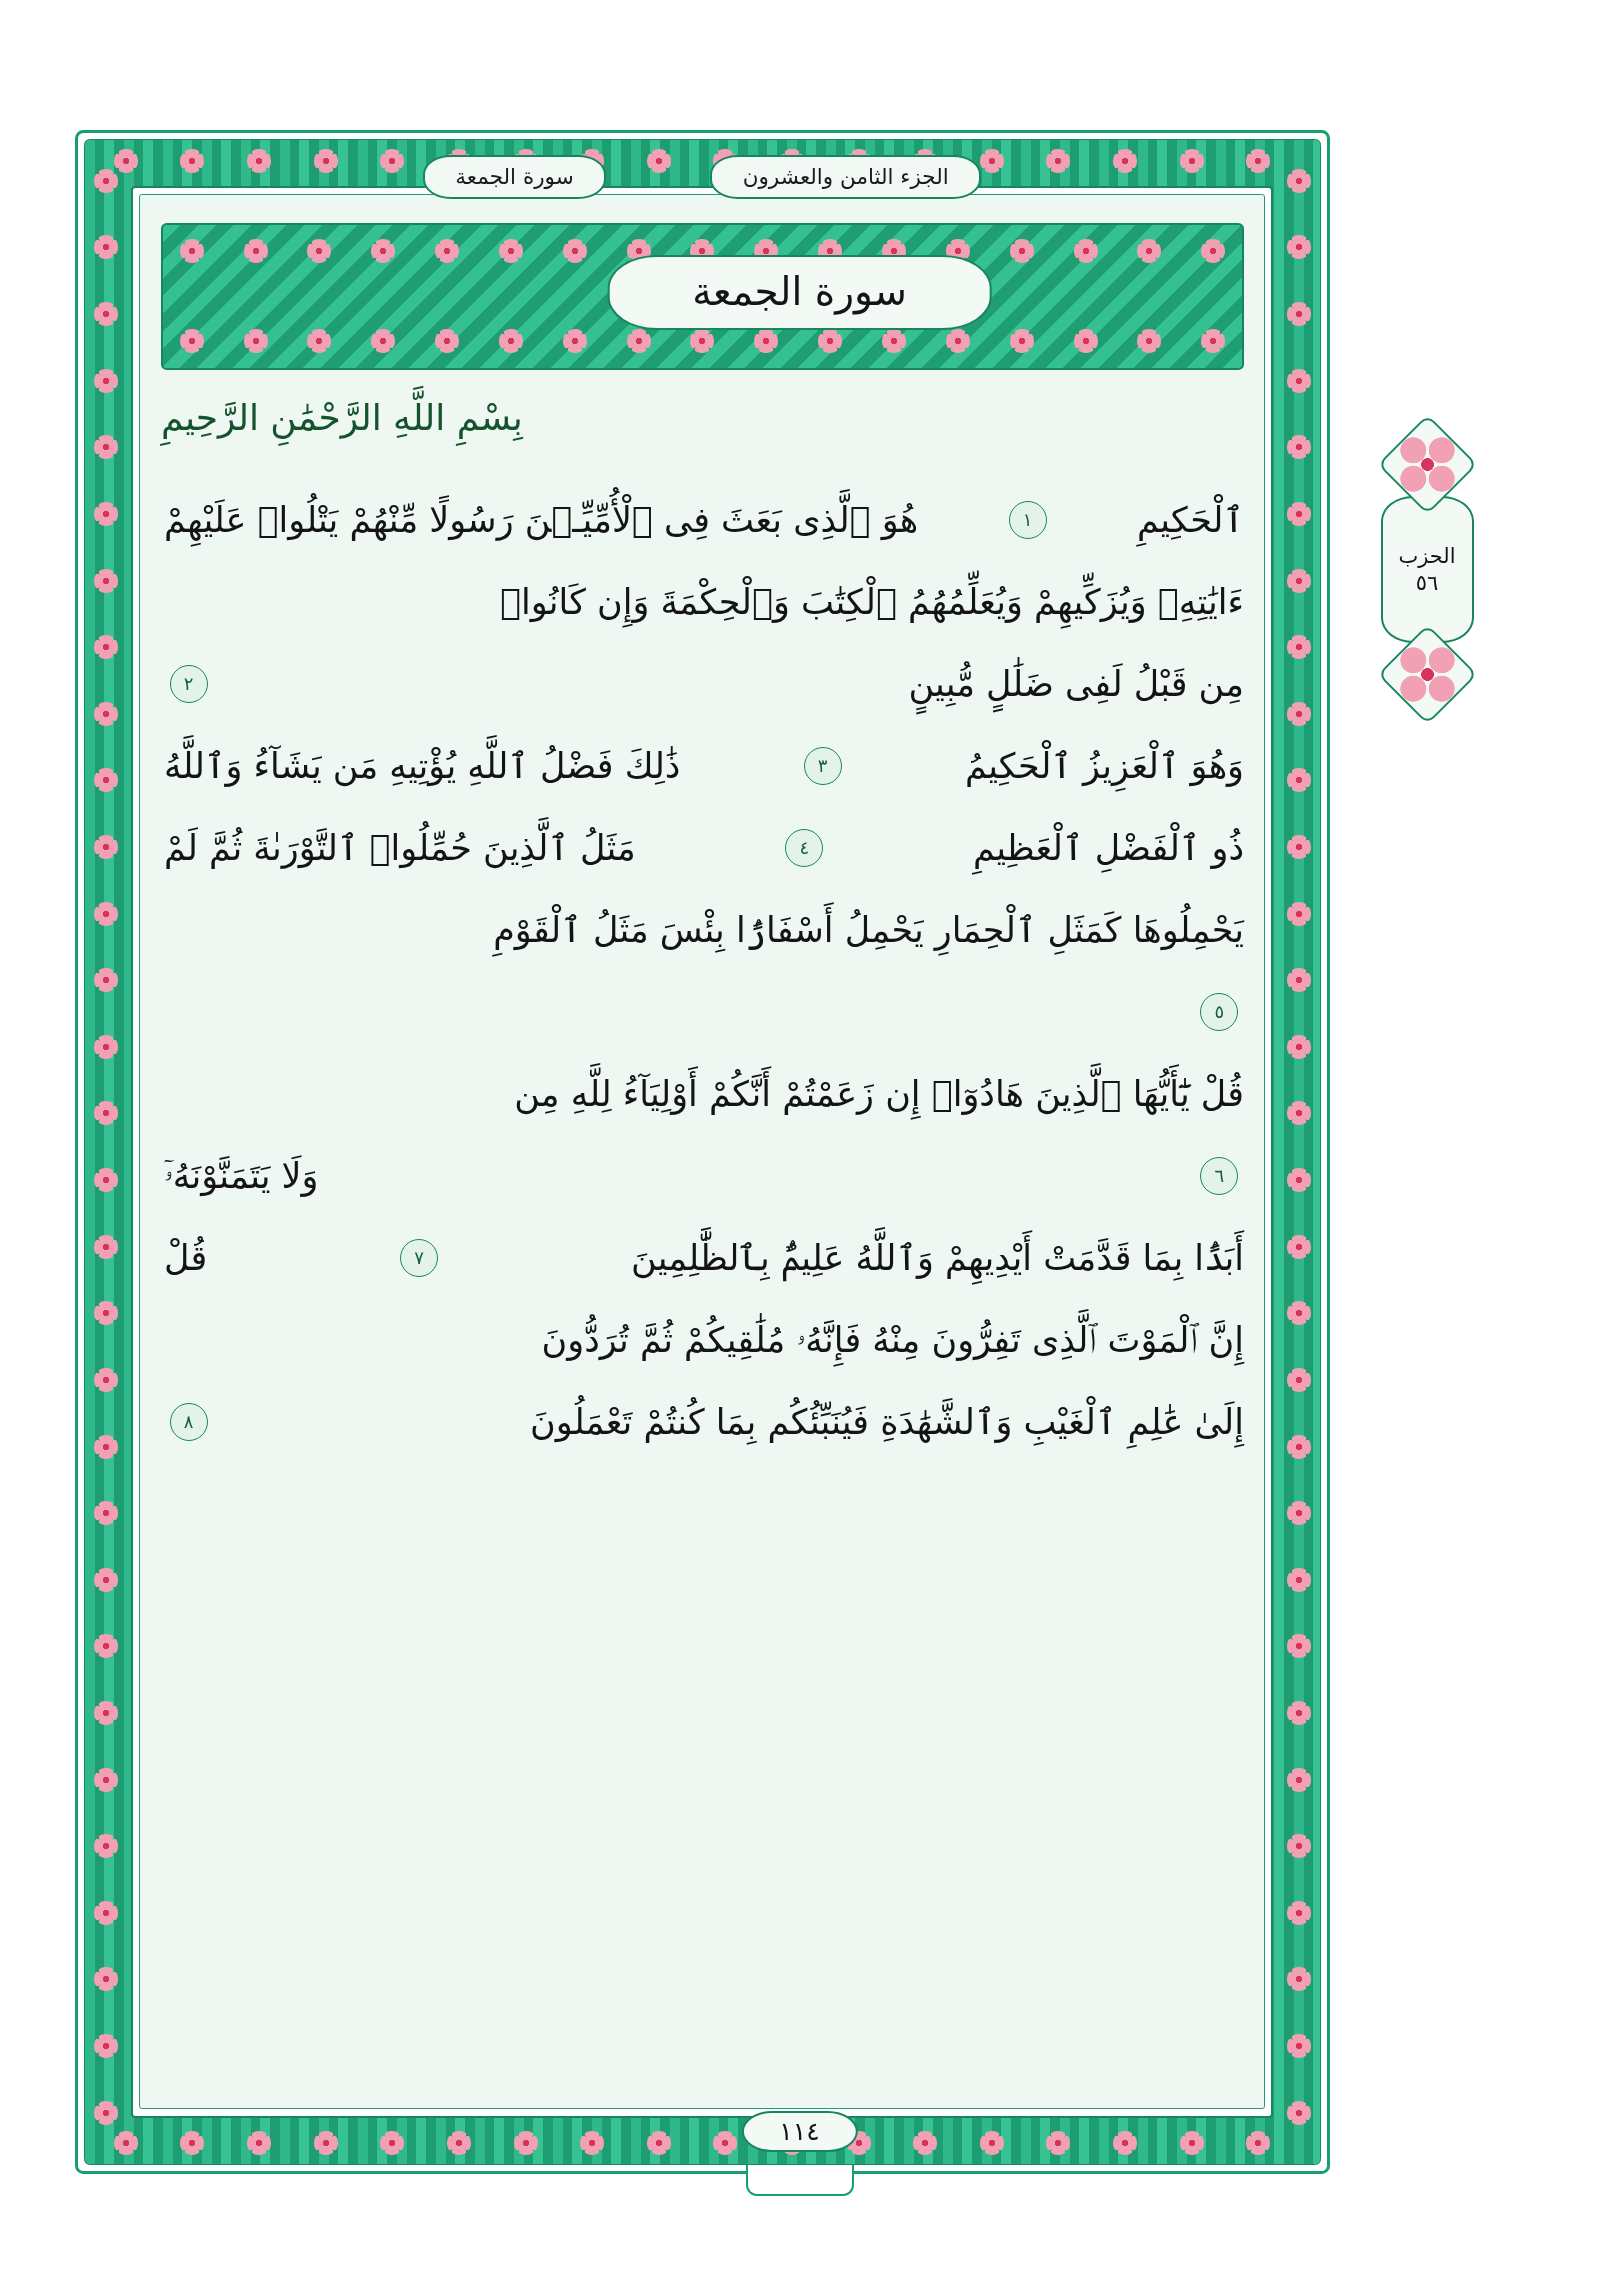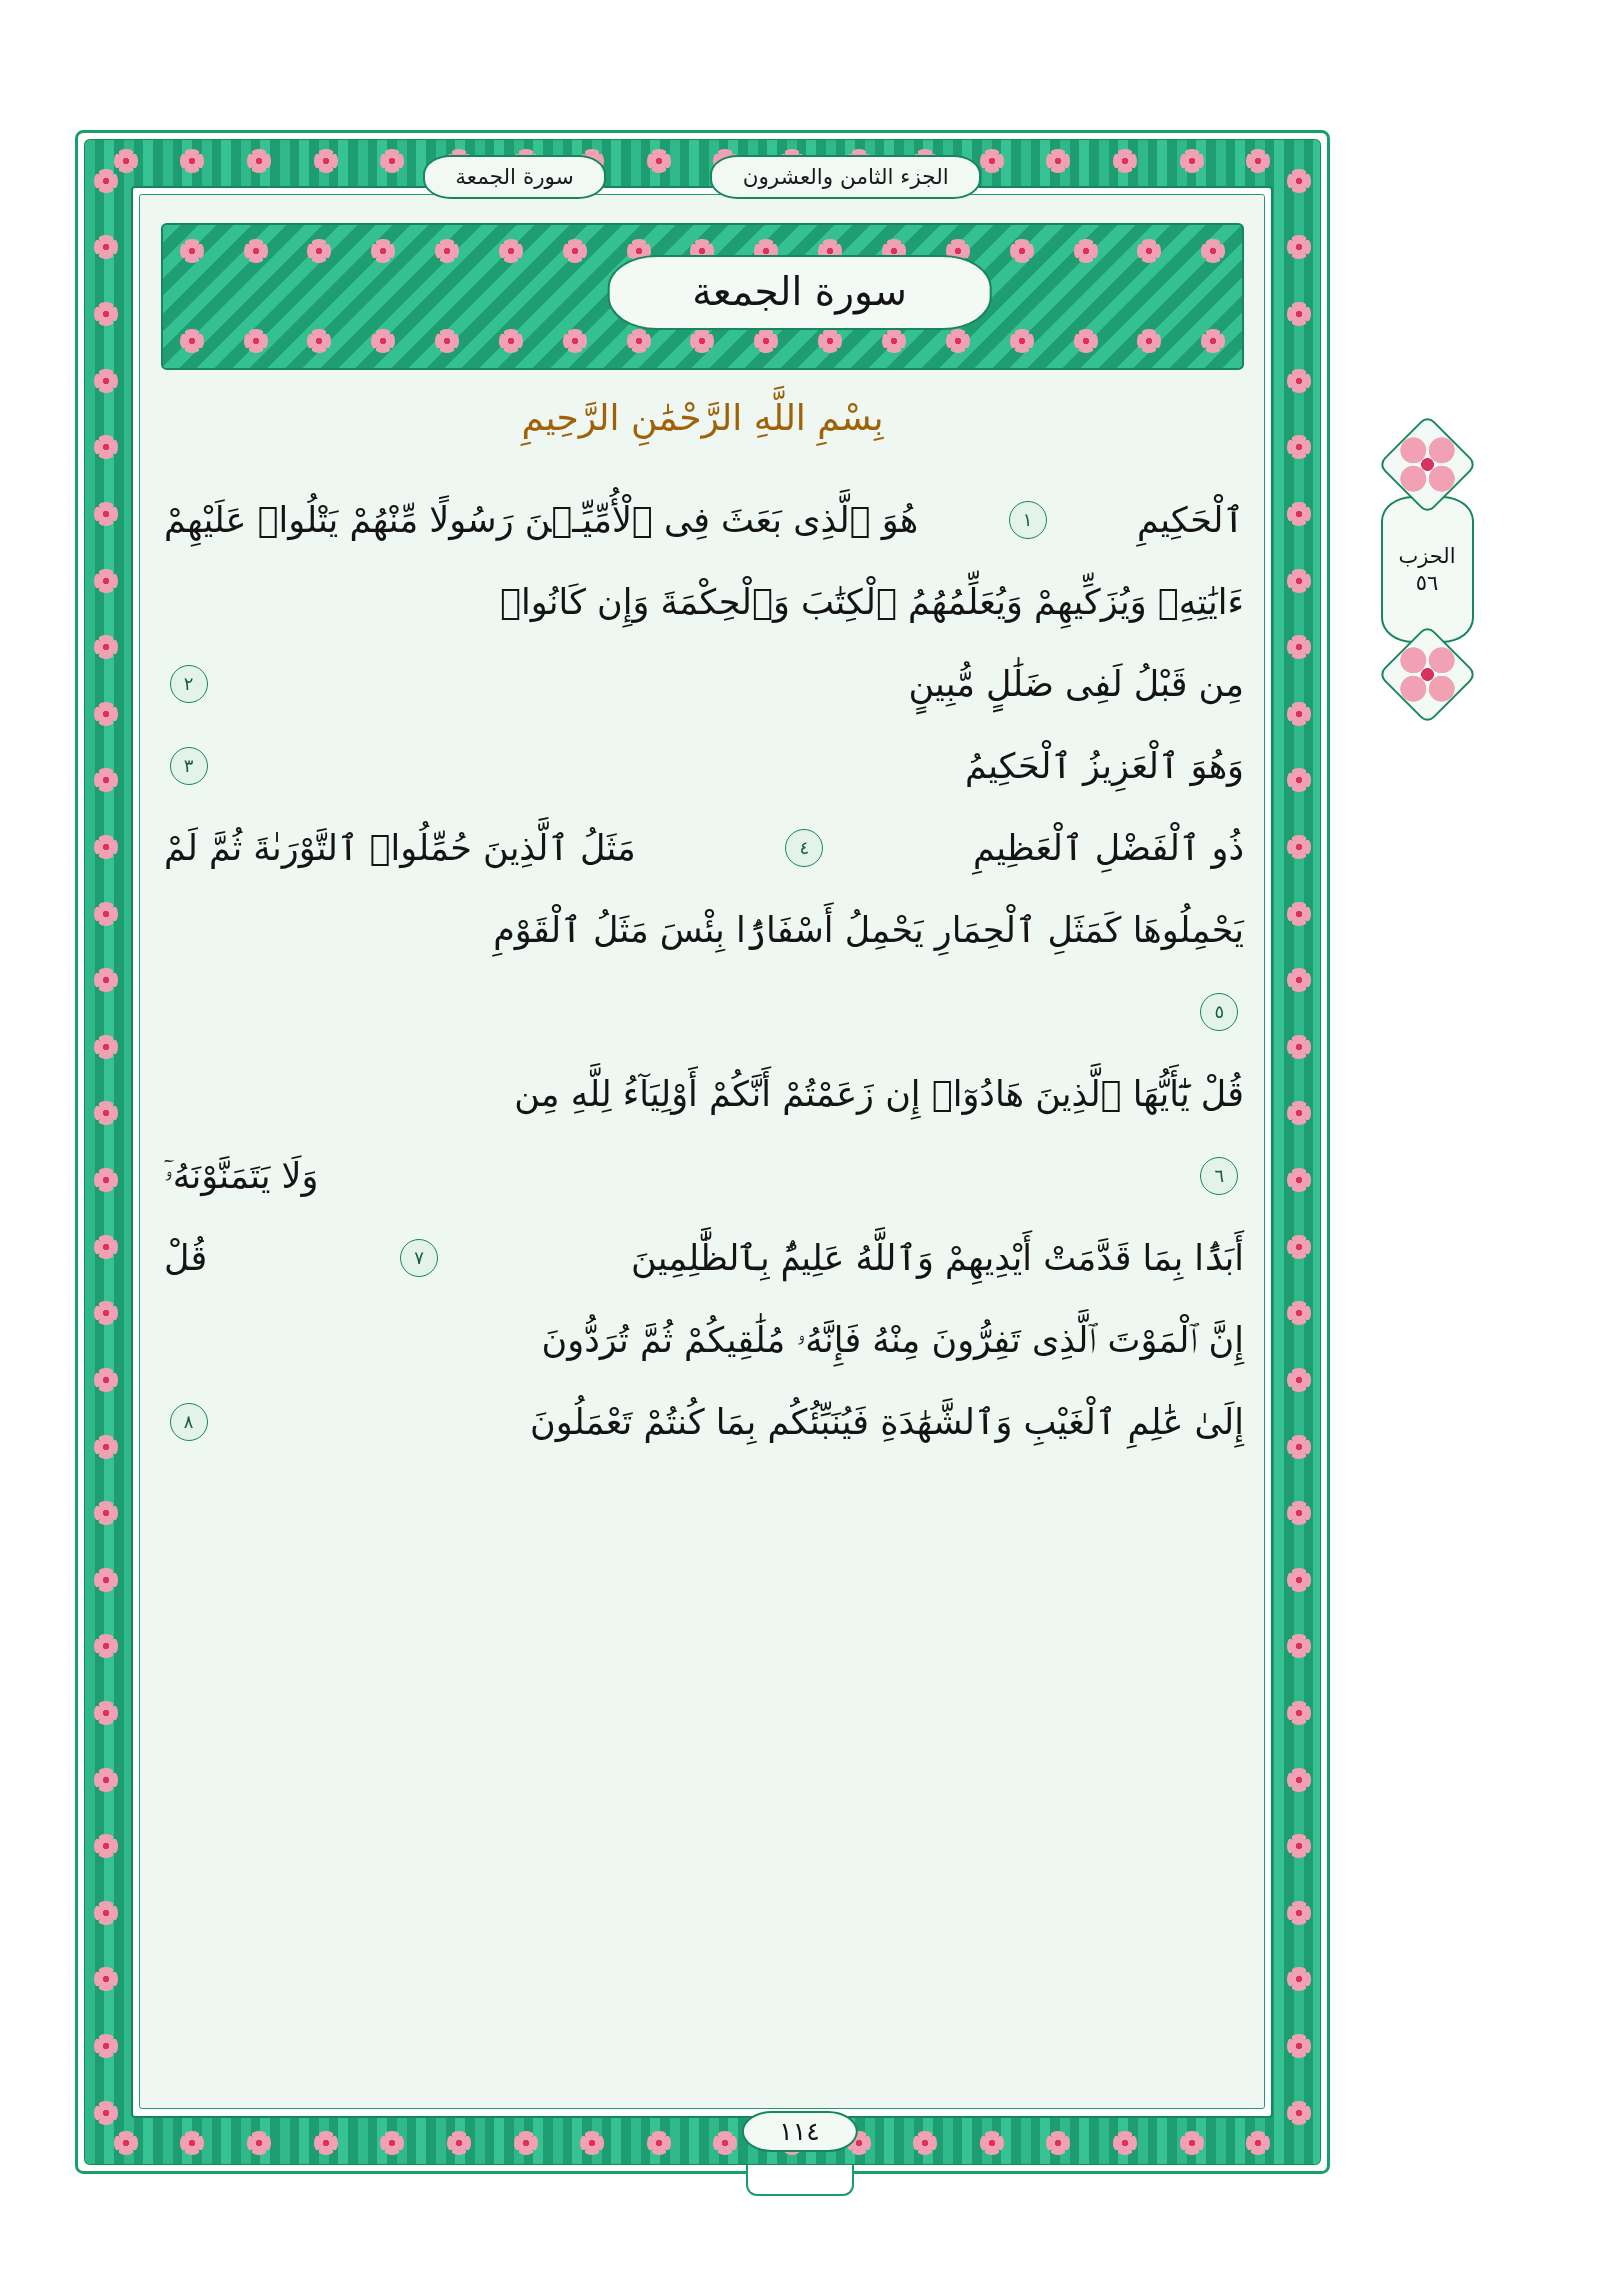--- a/index.html
+++ b/index.html
@@ -160,23 +160,23 @@
     white-space: nowrap;
     line-height: 1.45;
   }
 
   
   .basmala {
     position: absolute;
     left: 161px;
     top: 389px;
     width: 1083px;
-    text-align: center;
+    text-align: left;
     font-size: 36px;
-    color: #a16207;
+    color: #14532d;
     font-family: "DejaVu Sans", sans-serif;
     line-height: 1.6;
     direction: rtl;
   }
 
   
   .text-block {
     position: absolute;
     left: 164px;
     top: 479px;
@@ -449,20 +449,21 @@
       <div class="aya-line stretch">
         <span>ءَايَٰتِهِۦ وَيُزَكِّيهِمْ وَيُعَلِّمُهُمُ ٱلْكِتَٰبَ وَٱلْحِكْمَةَ وَإِن كَانُوا۟</span>
       </div>
       <div class="aya-line stretch">
         <span>مِن قَبْلُ لَفِى ضَلَٰلٍ مُّبِينٍ</span>
         <span class="aya-marker">٢</span>
       </div>
       <div class="aya-line stretch">
         <span>وَهُوَ ٱلْعَزِيزُ ٱلْحَكِيمُ</span>
         <span class="aya-marker">٣</span>
+        <span>ذَٰلِكَ فَضْلُ ٱللَّهِ يُؤْتِيهِ مَن يَشَآءُ وَٱللَّهُ</span>
       </div>
       <div class="aya-line stretch">
         <span>ذُو ٱلْفَضْلِ ٱلْعَظِيمِ</span>
         <span class="aya-marker">٤</span>
         <span>مَثَلُ ٱلَّذِينَ حُمِّلُوا۟ ٱلتَّوْرَىٰةَ ثُمَّ لَمْ</span>
       </div>
       <div class="aya-line stretch">
         <span>يَحْمِلُوهَا كَمَثَلِ ٱلْحِمَارِ يَحْمِلُ أَسْفَارًۢا بِئْسَ مَثَلُ ٱلْقَوْمِ</span>
       </div>
       <div class="aya-line stretch">

